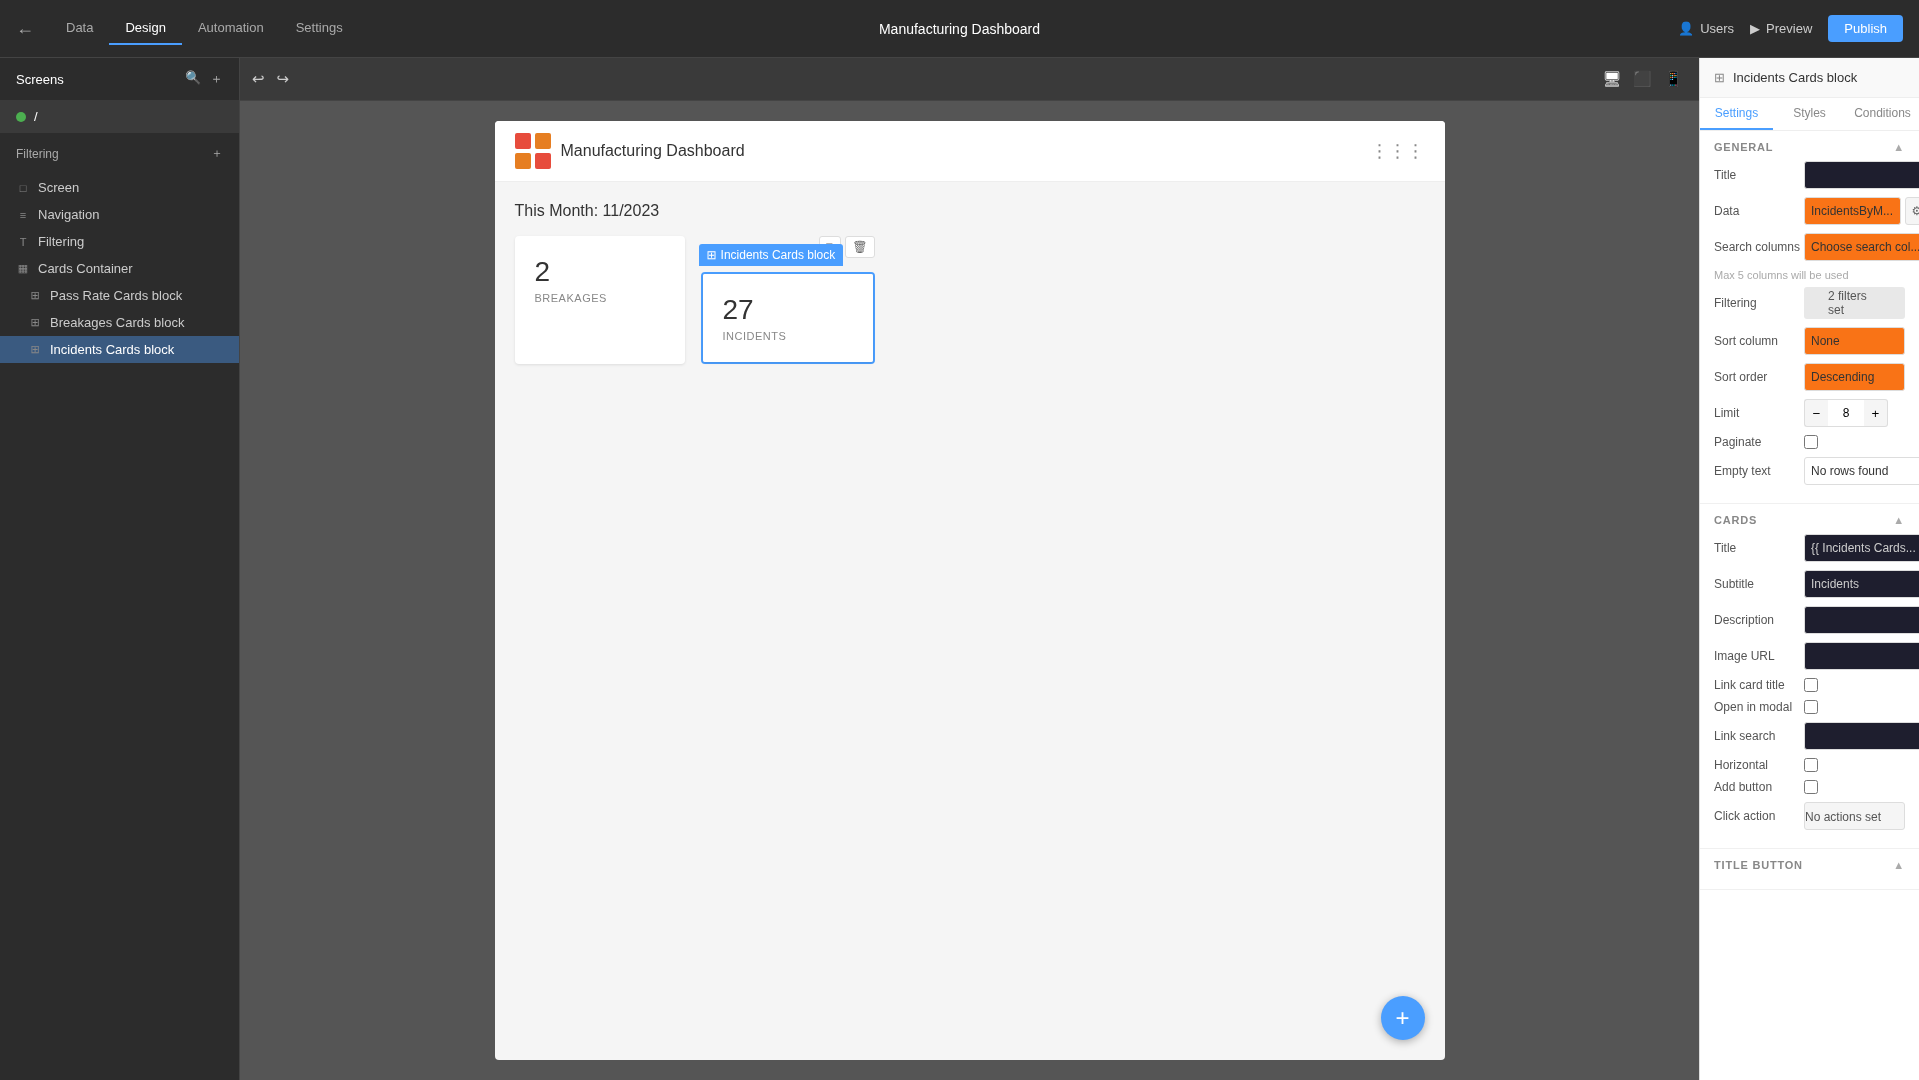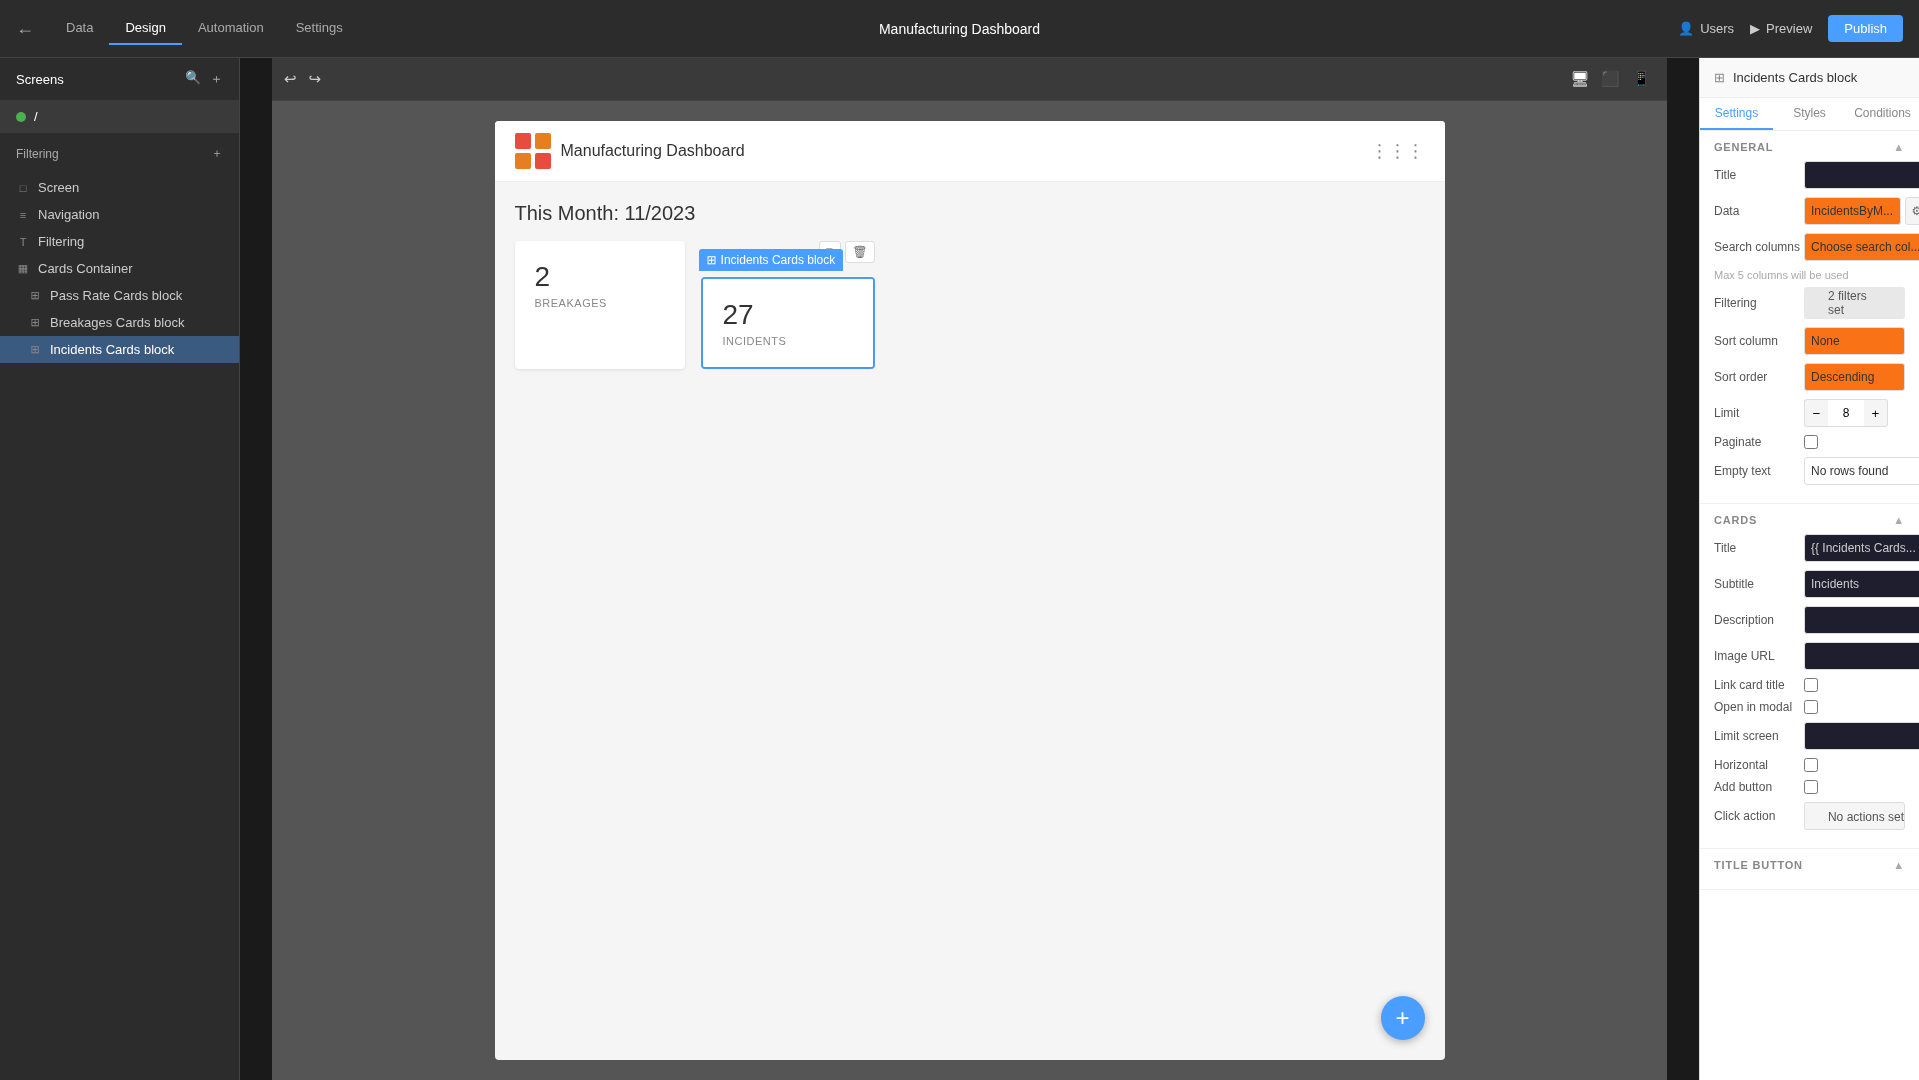--- a/index.html
+++ b/index.html
@@ -13,21 +13,21 @@
     .top-nav .back-btn { color: #aaa; cursor: pointer; margin-right: 16px; font-size: 18px; }
     .top-nav .nav-tabs { display: flex; gap: 0; }
     .nav-tab { padding: 8px 16px; color: #aaa; cursor: pointer; font-size: 13px; }
     .nav-tab.active { color: #fff; border-bottom: 2px solid #4a9eff; }
     .top-nav .title { position: absolute; left: 50%; transform: translateX(-50%); color: #fff; font-size: 14px; font-weight: 500; }
     .top-nav .right-actions { margin-left: auto; display: flex; align-items: center; gap: 16px; }
     .top-nav .right-btn { display: flex; align-items: center; gap: 6px; color: #ccc; cursor: pointer; font-size: 13px; }
     .publish-btn { background: #4a9eff; color: #fff !important; padding: 6px 16px; border-radius: 4px; cursor: pointer; font-size: 13px; }
 
     
-    .main-layout { display: flex; height: calc(1080px - 58px); gap: 32px; }
+    .main-layout { display: flex; height: calc(1080px - 58px); }
 
     
     .left-sidebar { width: 240px; background: #2c2c2c; border-right: 1px solid #444; display: flex; flex-direction: column; flex-shrink: 0; }
     .sidebar-header { display: flex; align-items: center; justify-content: space-between; padding: 12px 16px; color: #fff; font-size: 13px; font-weight: 500; border-bottom: 1px solid #3a3a3a; }
     .sidebar-header-icons { display: flex; gap: 8px; }
     .sidebar-header-icons span { color: #aaa; cursor: pointer; }
     .sidebar-screen-item { padding: 8px 16px; display: flex; align-items: center; gap: 8px; color: #fff; background: #3a3a3a; cursor: pointer; }
     .screen-dot { width: 10px; height: 10px; background: #4CAF50; border-radius: 50%; }
     .components-header { display: flex; align-items: center; justify-content: space-between; padding: 12px 16px; color: #aaa; font-size: 12px; border-top: 1px solid #3a3a3a; }
     .component-item { display: flex; align-items: center; gap: 8px; padding: 6px 16px; color: #ccc; cursor: pointer; }
@@ -50,21 +50,21 @@
     .screen-header { background: #fff; padding: 12px 20px; display: flex; align-items: center; justify-content: space-between; border-bottom: 1px solid #eee; }
     .logo-area { display: flex; align-items: center; gap: 10px; }
     .logo-icon { width: 36px; height: 36px; position: relative; }
     .logo-sq1 { position: absolute; top: 0; left: 0; width: 16px; height: 16px; background: #e74c3c; border-radius: 2px; }
     .logo-sq2 { position: absolute; top: 0; right: 0; width: 16px; height: 16px; background: #e67e22; border-radius: 2px; }
     .logo-sq3 { position: absolute; bottom: 0; left: 0; width: 16px; height: 16px; background: #e67e22; border-radius: 2px; }
     .logo-sq4 { position: absolute; bottom: 0; right: 0; width: 16px; height: 16px; background: #e74c3c; border-radius: 2px; }
     .screen-title { font-size: 16px; font-weight: 500; color: #333; }
     .dots-icon { color: #888; cursor: pointer; font-size: 18px; }
     .screen-body { padding: 20px; }
-    .month-title { font-size: 20px; font-weight: 400; color: #333; margin-bottom: 16px; }
+    .month-title { font-size: 16px; font-weight: 400; color: #333; margin-bottom: 16px; }
     .cards-row { display: flex; gap: 16px; }
     .card { background: #fff; border-radius: 4px; padding: 20px; min-width: 170px; box-shadow: 0 1px 3px rgba(0,0,0,0.1); }
     .card-value { font-size: 28px; font-weight: 400; color: #333; }
     .card-label { font-size: 11px; color: #888; margin-top: 4px; letter-spacing: 0.5px; }
     .incidents-card-wrapper { position: relative; border: 2px solid #4a9eff; border-radius: 4px; }
     .incidents-card-label { position: absolute; top: -28px; left: -2px; background: #4a9eff; color: #fff; font-size: 12px; padding: 4px 8px; border-radius: 3px 3px 0 0; display: flex; align-items: center; gap: 4px; white-space: nowrap; }
     .card-actions { position: absolute; top: -36px; right: 0; display: flex; gap: 4px; }
     .card-action-btn { background: #fff; border: 1px solid #ddd; border-radius: 3px; padding: 3px 6px; cursor: pointer; color: #666; font-size: 12px; }
     .fab { position: absolute; bottom: 20px; right: 20px; width: 44px; height: 44px; background: #4a9eff; border-radius: 50%; display: flex; align-items: center; justify-content: center; color: #fff; font-size: 24px; cursor: pointer; box-shadow: 0 2px 8px rgba(0,0,0,0.3); }
 
@@ -84,21 +84,21 @@
     .field-input-dark { flex: 1; height: 28px; border: 1px solid #ddd; border-radius: 3px; padding: 0 6px; font-size: 12px; background: #1e1e2e; color: #ccc; }
     .field-select { flex: 1; height: 28px; border: 1px solid #ddd; border-radius: 3px; padding: 0 6px; font-size: 12px; background: #f97316; color: #333; appearance: none; cursor: pointer; }
     .field-with-btn { display: flex; gap: 4px; flex: 1; }
     .field-with-btn .field-input, .field-with-btn .field-select { flex: 1; }
     .gear-btn { width: 24px; height: 28px; border: 1px solid #ddd; border-radius: 3px; background: #f5f5f5; cursor: pointer; display: flex; align-items: center; justify-content: center; color: #666; font-size: 12px; flex-shrink: 0; }
     .stepper-btn { width: 24px; height: 28px; border: 1px solid #ddd; background: #f5f5f5; cursor: pointer; display: flex; align-items: center; justify-content: center; }
     .stepper-btn:first-child { border-radius: 3px 0 0 3px; border-right: none; }
     .stepper-btn:last-child { border-radius: 0 3px 3px 0; border-left: none; }
     .stepper-input { width: 36px; height: 28px; border: 1px solid #ddd; border-left: none; border-right: none; text-align: center; font-size: 12px; }
     .checkbox-field { width: 14px; height: 14px; border: 1px solid #ddd; border-radius: 2px; cursor: pointer; }
-    .no-actions-btn { flex: 1; height: 28px; border: 1px solid #ddd; border-radius: 3px; background: #f5f5f5; font-size: 12px; color: #555; cursor: pointer; text-align: right; line-height: 28px; }
+    .no-actions-btn { flex: 1; height: 28px; border: 1px solid #ddd; border-radius: 3px; background: #f5f5f5; font-size: 12px; color: #555; cursor: pointer; text-align: left; line-height: 28px; }
     .max-note { font-size: 11px; color: #aaa; margin-bottom: 6px; }
     .filters-tag { display: inline-block; background: #e8e8e8; border-radius: 3px; padding: 2px 24px; font-size: 12px; color: #555; }
 
     
     .right-panel::-webkit-scrollbar { width: 4px; }
     .right-panel::-webkit-scrollbar-track { background: #f5f5f5; }
     .right-panel::-webkit-scrollbar-thumb { background: #ccc; border-radius: 2px; }
   </style>
 </head>
 <body>
@@ -364,21 +364,21 @@
         <span class="field-label">Link card title</span>
         <input type="checkbox" class="checkbox-field" style="">
       </div>
 
       <div class="field-row">
         <span class="field-label">Open in modal</span>
         <input type="checkbox" class="checkbox-field" style="">
       </div>
 
       <div class="field-row">
-        <span class="field-label">Limit screen</span>
+        <span class="field-label">Link search</span>
         <div class="field-with-btn">
           <input class="field-input-dark" type="text" style="">
 
         </div>
       </div>
 
       <div class="field-row">
         <span class="field-label">Horizontal</span>
         <input type="checkbox" class="checkbox-field" style="">
       </div>

